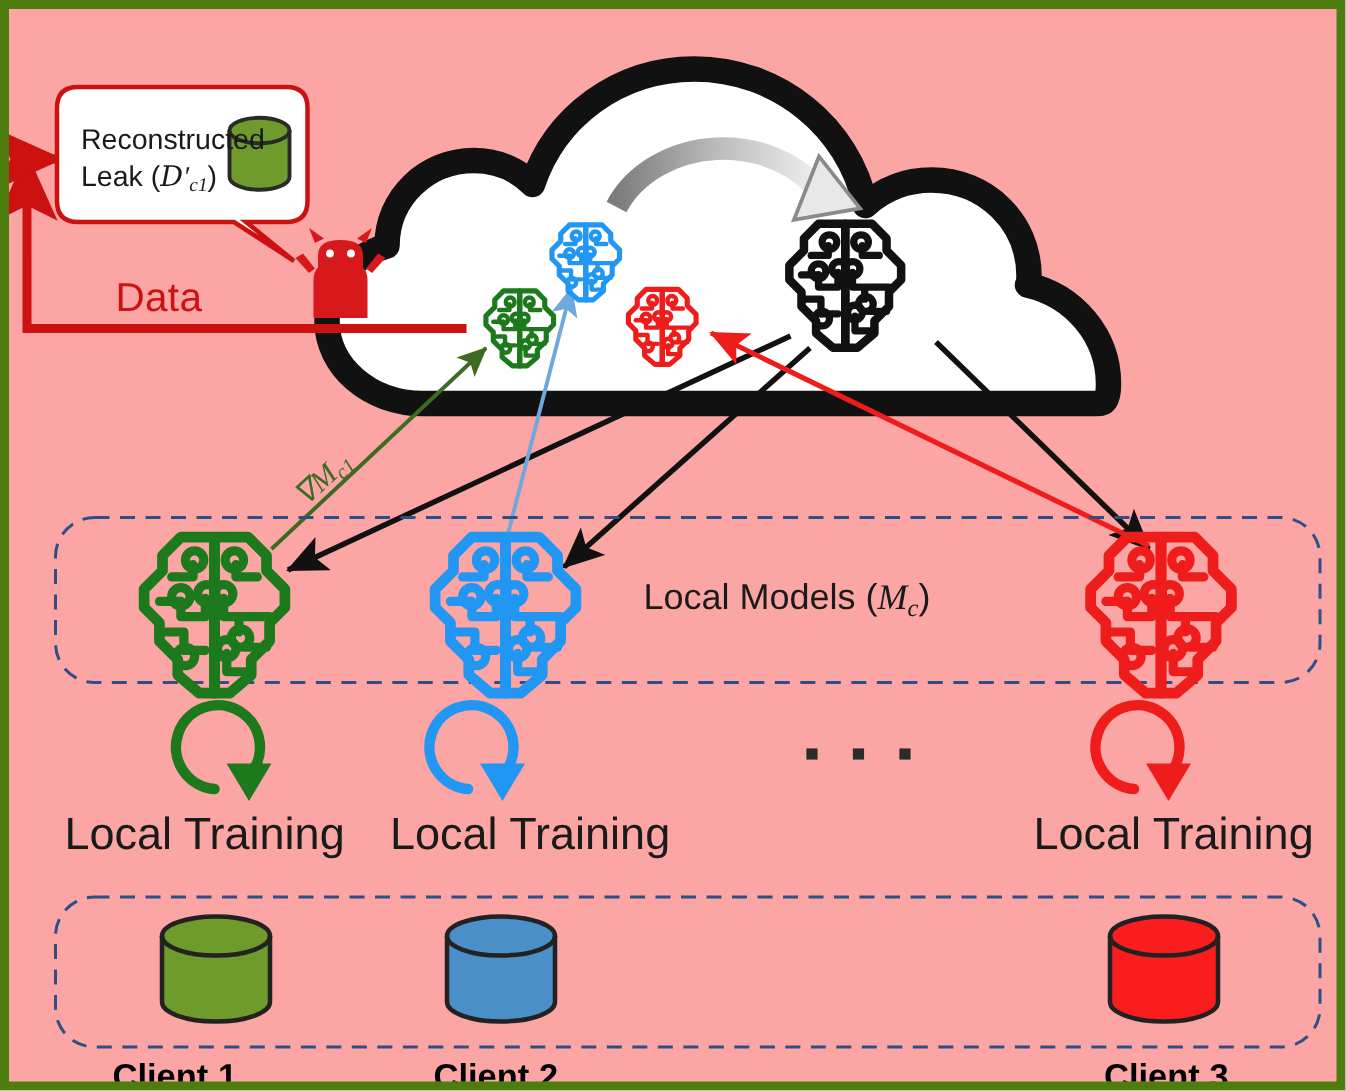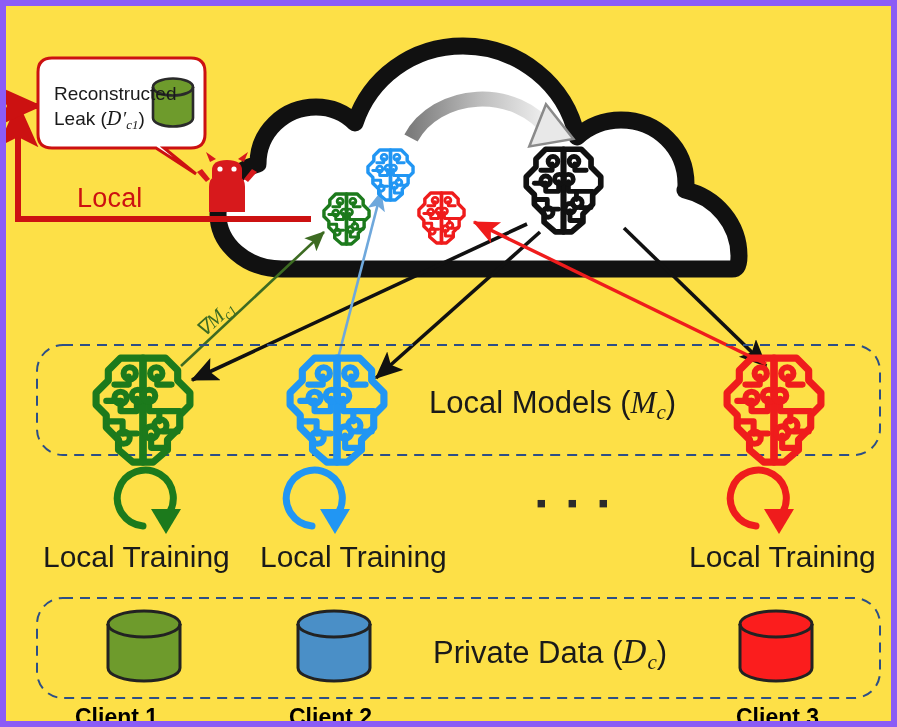--- a/index.html
+++ b/index.html
@@ -1,35 +1,35 @@
 <!DOCTYPE html>
 <html><head>
 <meta charset="utf-8">
 <title>Federated Learning Gradient Leakage Diagram</title>
 <style>
   html,body{margin:0;padding:0;background:#ffffff;}
   body{font-family:"Liberation Sans", sans-serif;}
   #stage{
     position:relative;
     width:897px;height:727px;
-    background:#fde047;
+    background:#fca5a5;
     overflow:hidden;
     box-sizing:border-box;
-    border:6px solid #8b5cf6;
+    border:6px solid #4d7c0f;
   }
   #svgroot{position:absolute;left:0;top:0;width:897px;height:727px;}
   .txt{position:absolute;white-space:nowrap;}
   .lbl-leak{
     color:#cc1111;font-size:27px;letter-spacing:.2px;
   }
   .lbl-bubble{
     color:#1a1a1a;font-size:19px;line-height:24px;white-space:normal;
   }
   .lbl-group{
-    color:#1a1a1a;font-size:31px;
+    color:#1a1a1a;font-size:24px;
   }
   .lbl-train{
     color:#1a1a1a;font-size:30px;
   }
   .lbl-client{
     color:#000000;font-size:23px;font-weight:bold;
   }
   .lbl-grad{
     color:#3d6b22;font-size:20px;
     transform-origin:0 0;
@@ -229,33 +229,30 @@
       <path d="M734 618 L734 662 A36 13 0 0 0 806 662 L806 618" fill="#fb1d1d" stroke="#222222" stroke-width="3"></path>
       <path d="M734 618 A36 13 0 0 0 806 618" fill="none" stroke="#222222" stroke-width="3"></path>
     </g>
   </svg>
 
   <div class="txt lbl-bubble" style="left:48px;top:76px;width:118px;">
     <span>Reconstructed</span><br>
     <span>Leak (</span><span class="cal">D</span><span class="mi">′</span><span class="sub">c1</span><span>)</span>
   </div>
 
-  <div class="txt lbl-leak" style="left:71px;top:177px;">Local</div>
+  <div class="txt lbl-leak" style="left:71px;top:177px;">Data</div>
 
   <div class="txt lbl-grad" style="left:185px;top:318px;transform:rotate(-43deg);">
     <span class="mi">∇</span><span class="mi">M</span><span class="sub">c1</span>
   </div>
 
   <div class="txt lbl-group" style="left:423px;top:379px;">
     <span>Local Models (</span><span class="mi">M</span><span class="sub">c</span><span>)</span>
   </div>
 
-  <div class="txt lbl-group" style="left:427px;top:628px;">
-    <span>Private Data (</span><span class="cal">D</span><span class="sub">c</span><span>)</span>
-  </div>
 
   <div class="txt lbl-train" style="left:37px;top:534px;">Local Training</div>
   <div class="txt lbl-train" style="left:254px;top:534px;">Local Training</div>
   <div class="txt lbl-train" style="left:683px;top:534px;">Local Training</div>
 
   <div class="txt dots" style="left:530px;top:480px;">▪ ▪ ▪</div>
 
   <div class="txt lbl-client" style="left:69px;top:698px;">Client 1</div>
   <div class="txt lbl-client" style="left:283px;top:698px;">Client 2</div>
   <div class="txt lbl-client" style="left:730px;top:698px;">Client 3</div>

